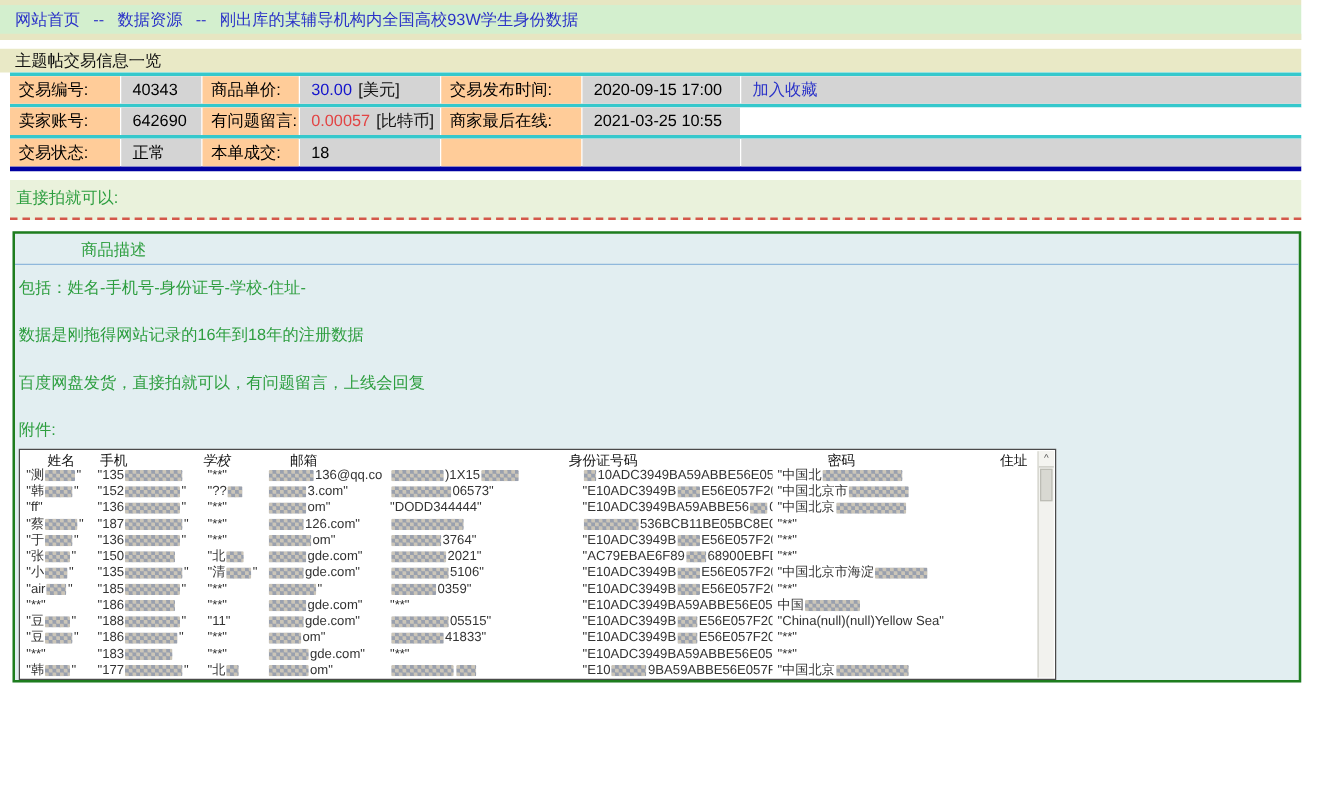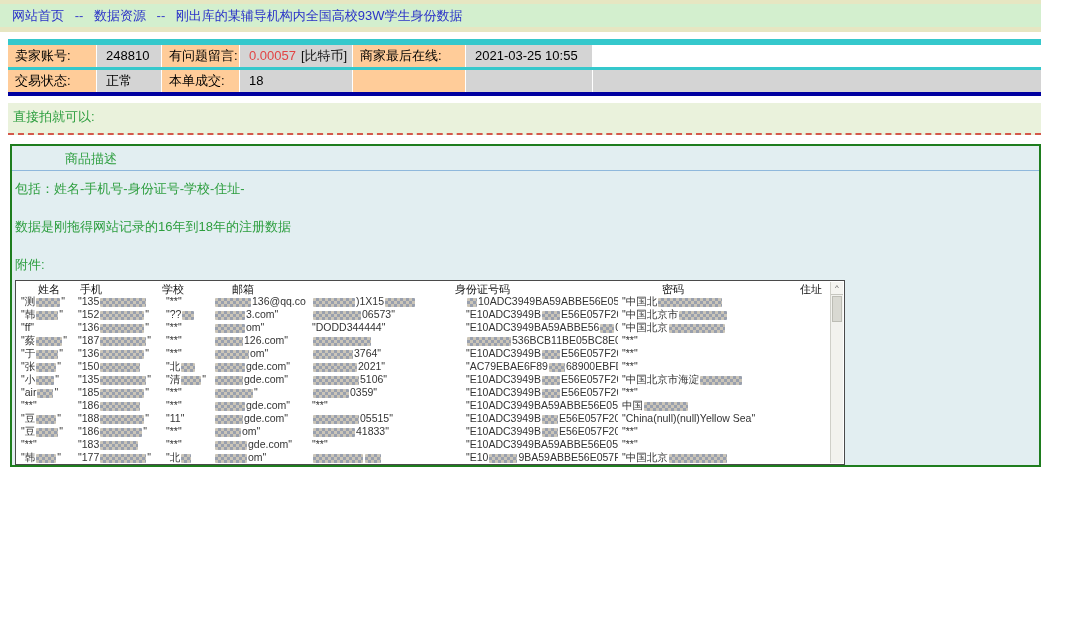--- a/index.html
+++ b/index.html
@@ -70,26 +70,36 @@
   <div class="breadcrumb">
     <a>网站首页</a>
     <span class="sep">--</span>
     <a>数据资源</a>
     <span class="sep">--</span>
     <a>刚出库的某辅导机构内全国高校93W学生身份数据</a>
   </div>
 
   <div class="gap1"></div>
 
+  <div class="topic-bar">主题帖交易信息一览</div>
 
   <div class="trade-table">
+    <div class="trow">
+      <div class="tcell tlabel w1">交易编号:</div>
+      <div class="tcell tvalue w2">40343</div>
+      <div class="tcell tlabel w3">商品单价:</div>
+      <div class="tcell tvalue w4"><span class="price-blue">30.00</span><span class="unit">[美元]</span></div>
+      <div class="tcell tlabel w5">交易发布时间:</div>
+      <div class="tcell tvalue w6">2020-09-15 17:00</div>
+      <div class="tcell tvalue tlink w7"><a>加入收藏</a></div>
+    </div>
     <div class="tsep"></div>
     <div class="trow">
       <div class="tcell tlabel w1">卖家账号:</div>
-      <div class="tcell tvalue w2">248810</div>
+      <div class="tcell tvalue w2">642690</div>
       <div class="tcell tlabel w3">有问题留言:</div>
       <div class="tcell tvalue w4"><span class="price-red">0.00057</span><span class="unit">[比特币]</span></div>
       <div class="tcell tlabel w5">商家最后在线:</div>
       <div class="tcell tvalue w6">2021-03-25 10:55</div>
     </div>
     <div class="tsep"></div>
     <div class="trow">
       <div class="tcell tlabel w1">交易状态:</div>
       <div class="tcell tvalue w2">正常</div>
       <div class="tcell tlabel w3">本单成交:</div>
@@ -102,28 +112,29 @@
 
   <div class="notice">
     <div class="notice-title">直接拍就可以:</div>
   </div>
 
   <div class="desc-box">
     <div class="desc-header">商品描述</div>
     <div class="desc-body">
       <p>包括：姓名-手机号-身份证号-学校-住址-</p>
       <p>数据是刚拖得网站记录的16年到18年的注册数据</p>
+      <p>百度网盘发货，直接拍就可以，有问题留言，上线会回复</p>
       <p class="attach-label">附件:</p>
 
       <div class="attachment">
         <div id="attTable">
             <div class="att-hrow">
               <span class="att-h" style="left: 22px;">姓名</span>
               <span class="att-h" style="left: 64px;">手机</span>
-              <span class="att-h" style="left: 146px;">学校</span>
+              <span class="att-h" style="left: 146px; font-style: italic;">学校</span>
               <span class="att-h" style="left: 216px;">邮箱</span>
               <span class="att-h" style="left: 439px;">身份证号码</span>
               <span class="att-h" style="left: 646px;">密码</span>
               <span class="att-h" style="left: 784px;">住址</span>
             </div>
             <div class="att-row">
               <div class="att-c att-c0" style="width: 58px;"><span>"测</span><span class="cz" style="width: 24px;"></span><span>"</span></div>
               <div class="att-c att-c1" style="width: 84px;"><span>"135</span><span class="cz" style="width: 46px;"></span></div>
               <div class="att-c att-c2" style="width: 54px;"><span>"**"</span></div>
               <div class="att-c att-c3" style="width: 94px;"><span class="cz" style="width: 36px;"></span><span>136@qq.com"</span></div>

